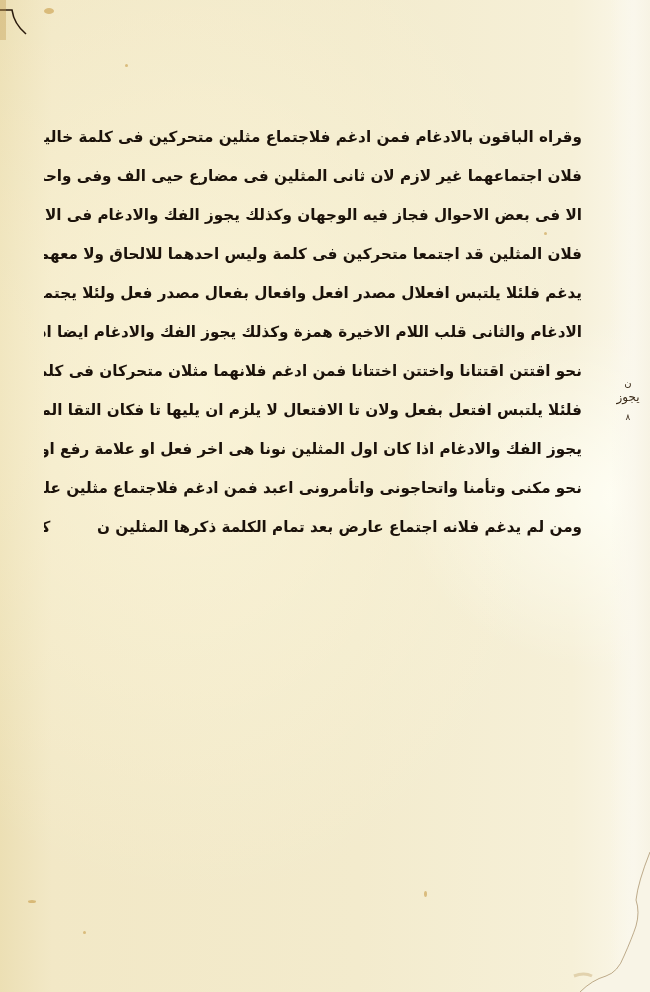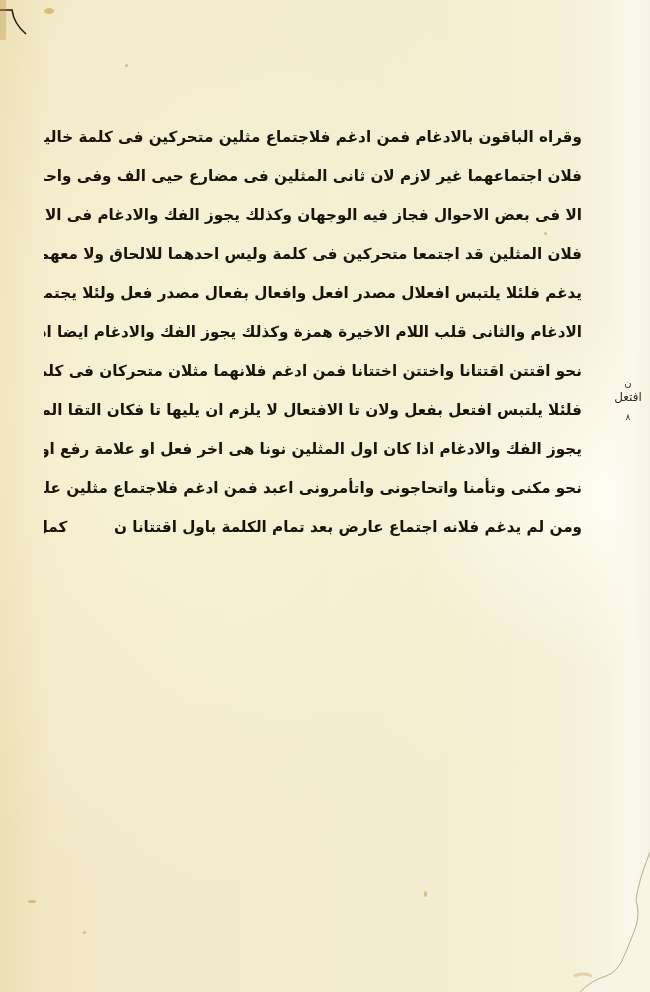--- a/index.html
+++ b/index.html
@@ -117,30 +117,30 @@
     <div class="line">فلان اجتماعهما غير لازم لان ثانى المثلين فى مضارع حيى الف وفى واحد احيية همزة فاغتفر اجتماعهما اذلم يكن</div>
     <div class="line">الا فى بعض الاحوال فجاز فيه الوجهان وكذلك يجوز الفك والادغام فى الاحيوا ونحوه ويون الحوة فمن ادغم</div>
     <div class="line">فلان المثلين قد اجتمعا متحركين فى كلمة وليس احدهما للالحاق ولا معهما شى من سائر الموانع واللفظ به حوا ومن لم</div>
     <div class="line">يدغم فلئلا يلتبس افعلال مصدر افعل وافعال بفعال مصدر فعل ولئلا يجتمع فى كلمة واحدة اعلالان احدهما</div>
     <div class="line">الادغام والثانى قلب اللام الاخيرة همزة وكذلك يجوز الفك والادغام ايضا اذا كان اول المثلين تا الافتعال</div>
     <div class="line">نحو اقتتن اقتتانا واختتن اختتانا فمن ادغم فلانهما مثلان متحركان فى كلمة وليس معهما شى من الموانع ومن فك</div>
     <div class="line">فلئلا يلتبس افتعل بفعل ولان تا الافتعال لا يلزم ان يليها تا فكان التقا المثلين فيه عارضا فاشبه المنفصل وكذلك</div>
     <div class="line">يجوز الفك والادغام اذا كان اول المثلين نونا هى اخر فعل او علامة رفع او جمع اناث وليس قبلها ساكن صحيح</div>
     <div class="line">نحو مكنى وتأمنا واتحاجونى واتأمرونى اعبد فمن ادغم فلاجتماع مثلين على نحو اجتماعهما فى الافتعال</div>
     <div class="line last">
-      <span>ومن لم يدغم فلانه اجتماع عارض بعد تمام الكلمة باول اقتتانا</span>
+      <span>ومن لم يدغم فلانه اجتماع عارض بعد تمام الكلمة ذكرها المثلين</span>
       <span>ن</span>
       <span class="gap"></span>
       <span>كمل ايجاز التعريف فى علم التصريف</span>
     </div>
   </div>
 
   <div class="margin-note">
     <span class="mark">ن</span>
-    <span>افتعل</span>
+    <span>يجوز</span>
     <span class="sub">٨</span>
   </div>
 
   <svg class="tear" viewBox="0 0 110 140">
     <path d="M110 0 L110 140 L40 140 Q52 128 66 124 Q78 120 84 104 Q92 86 96 74 Q100 60 96 48 Q98 30 110 0 Z" fill="#f8f4e6"></path>
     <path d="M40 140 Q52 128 66 124 Q78 120 84 104 Q92 86 96 74 Q100 60 96 48 Q98 30 110 0" stroke="#8a6a3a" stroke-width="0.9" fill="none" opacity="0.6"></path>
     <path d="M34 124 Q44 120 52 124" stroke="#d8c49a" stroke-width="3" fill="none" opacity="0.7"></path>
   </svg>
 
 </div>

